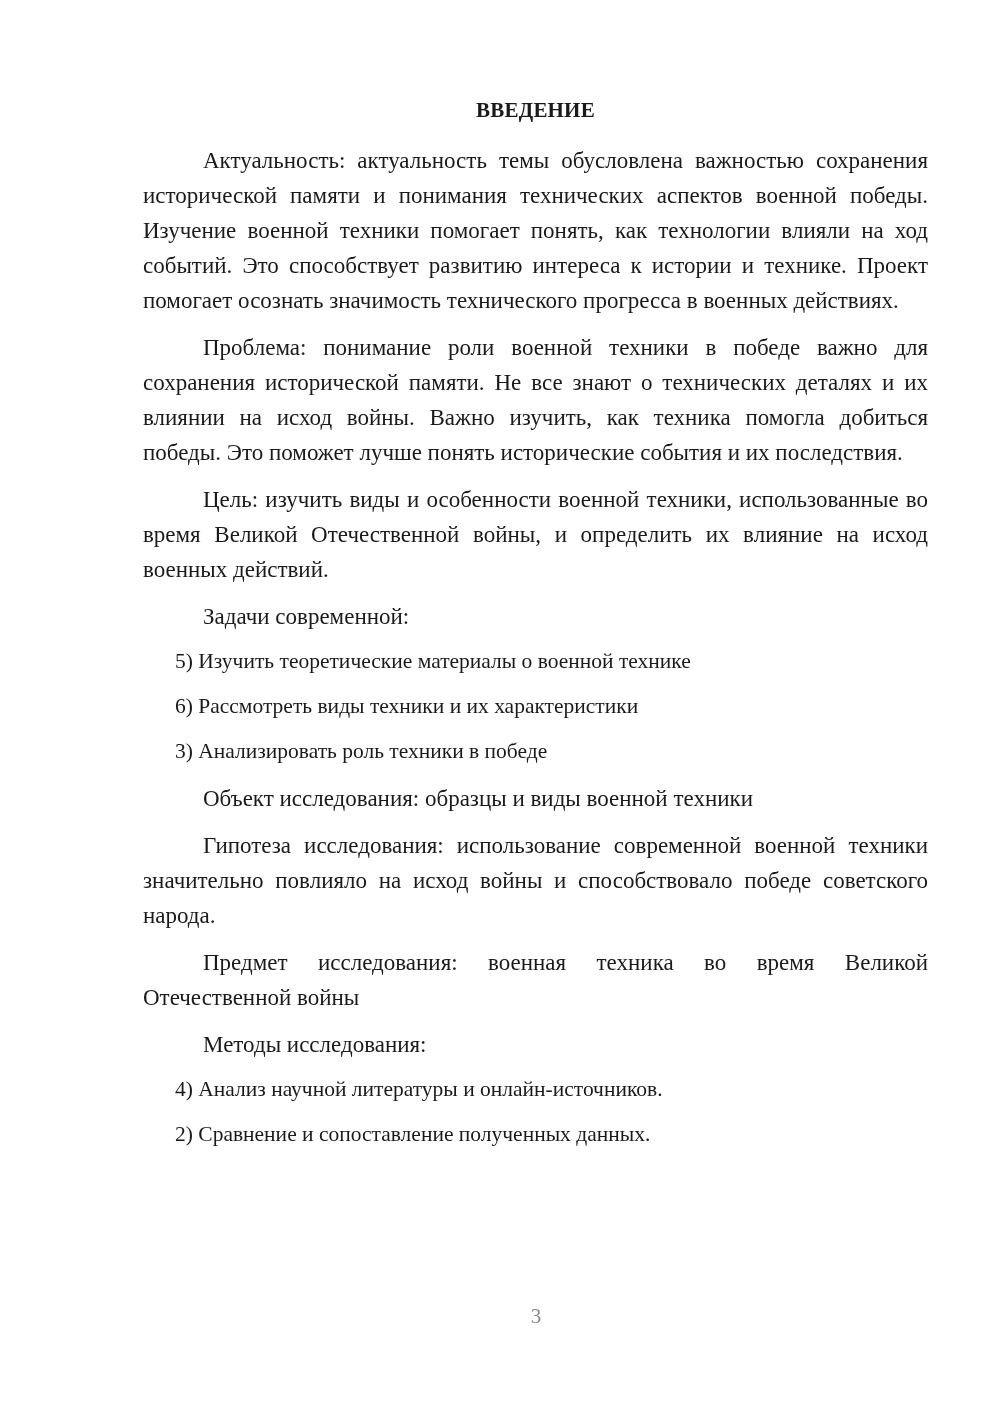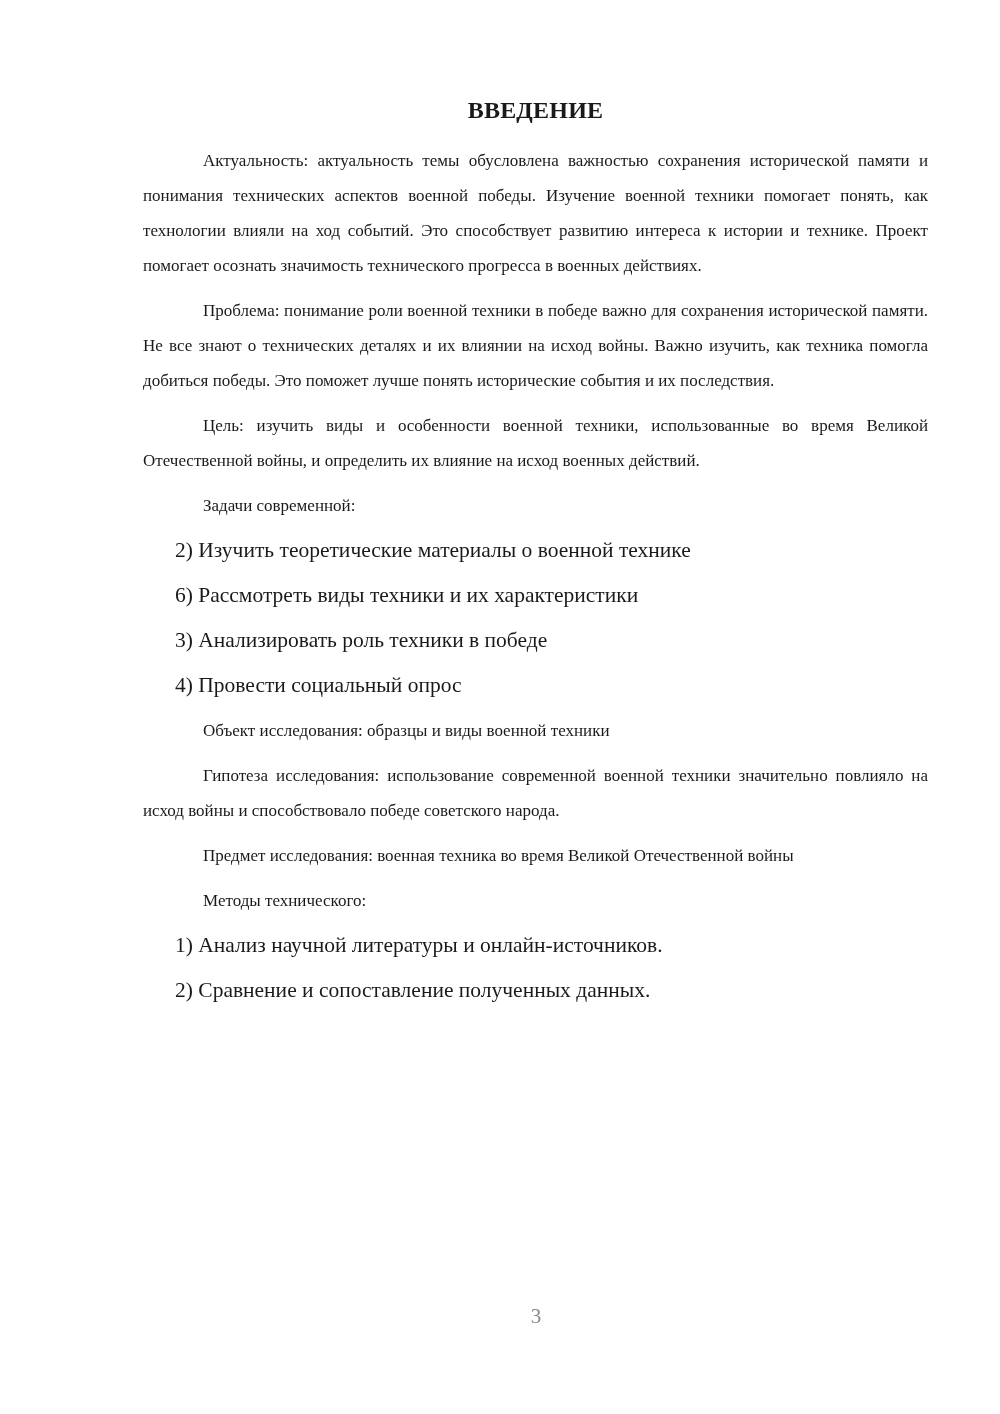--- a/index.html
+++ b/index.html
@@ -17,31 +17,31 @@
   }
   .page {
     position: absolute;
     left: 143px;
     top: 94px;
     width: 785px;
   }
   .title {
     text-align: center;
     font-weight: bold;
-    font-size: 24px;
+    font-size: 21px;
     line-height: 32px;
     margin: 0 0 17px 0;
     letter-spacing: 0.2px;
   }
   .para {
-    font-size: 17px;
+    font-size: 23px;
     line-height: 35px;
     text-align: justify;
     text-indent: 60px;
-    margin: 0 0 10px 0;
+    margin: 12px 0 10px 0;
   }
   .list-item {
     font-size: 21.5px;
     line-height: 35px;
     padding-left: 32px;
     margin: 0 0 10px 0;
   }
   .page-number {
     position: absolute;
     left: 0;
@@ -60,33 +60,32 @@
 
   <p class="para">Актуальность: актуальность темы обусловлена важностью сохранения исторической памяти и понимания технических аспектов военной победы. Изучение военной техники помогает понять, как технологии влияли на ход событий. Это способствует развитию интереса к истории и технике. Проект помогает осознать значимость технического прогресса в военных действиях.</p>
 
   <p class="para">Проблема: понимание роли военной техники в победе важно для сохранения исторической памяти. Не все знают о технических деталях и их влиянии на исход войны. Важно изучить, как техника помогла добиться победы. Это поможет лучше понять исторические события и их последствия.</p>
 
   <p class="para">Цель: изучить виды и особенности военной техники, использованные во время Великой Отечественной войны, и определить их влияние на исход военных действий.</p>
 
   <p class="para">Задачи современной:</p>
 
   <div>
-    <p class="list-item">2) Изучить теоретические материалы о военной технике</p>
+    <p class="list-item">5) Изучить теоретические материалы о военной технике</p>
     <p class="list-item">6) Рассмотреть виды техники и их характеристики</p>
     <p class="list-item">3) Анализировать роль техники в победе</p>
-    <p class="list-item">4) Провести социальный опрос</p>
   </div>
 
   <p class="para">Объект исследования: образцы и виды военной техники</p>
 
   <p class="para">Гипотеза исследования: использование современной военной техники значительно повлияло на исход войны и способствовало победе советского народа.</p>
 
   <p class="para">Предмет исследования: военная техника во время Великой Отечественной войны</p>
 
-  <p class="para">Методы технического:</p>
+  <p class="para">Методы исследования:</p>
 
   <div>
-    <p class="list-item">1) Анализ научной литературы и онлайн-источников.</p>
+    <p class="list-item">4) Анализ научной литературы и онлайн-источников.</p>
     <p class="list-item">2) Сравнение и сопоставление полученных данных.</p>
   </div>
 </div>
 
 <div class="page-number">3</div>
 
 </body></html>

